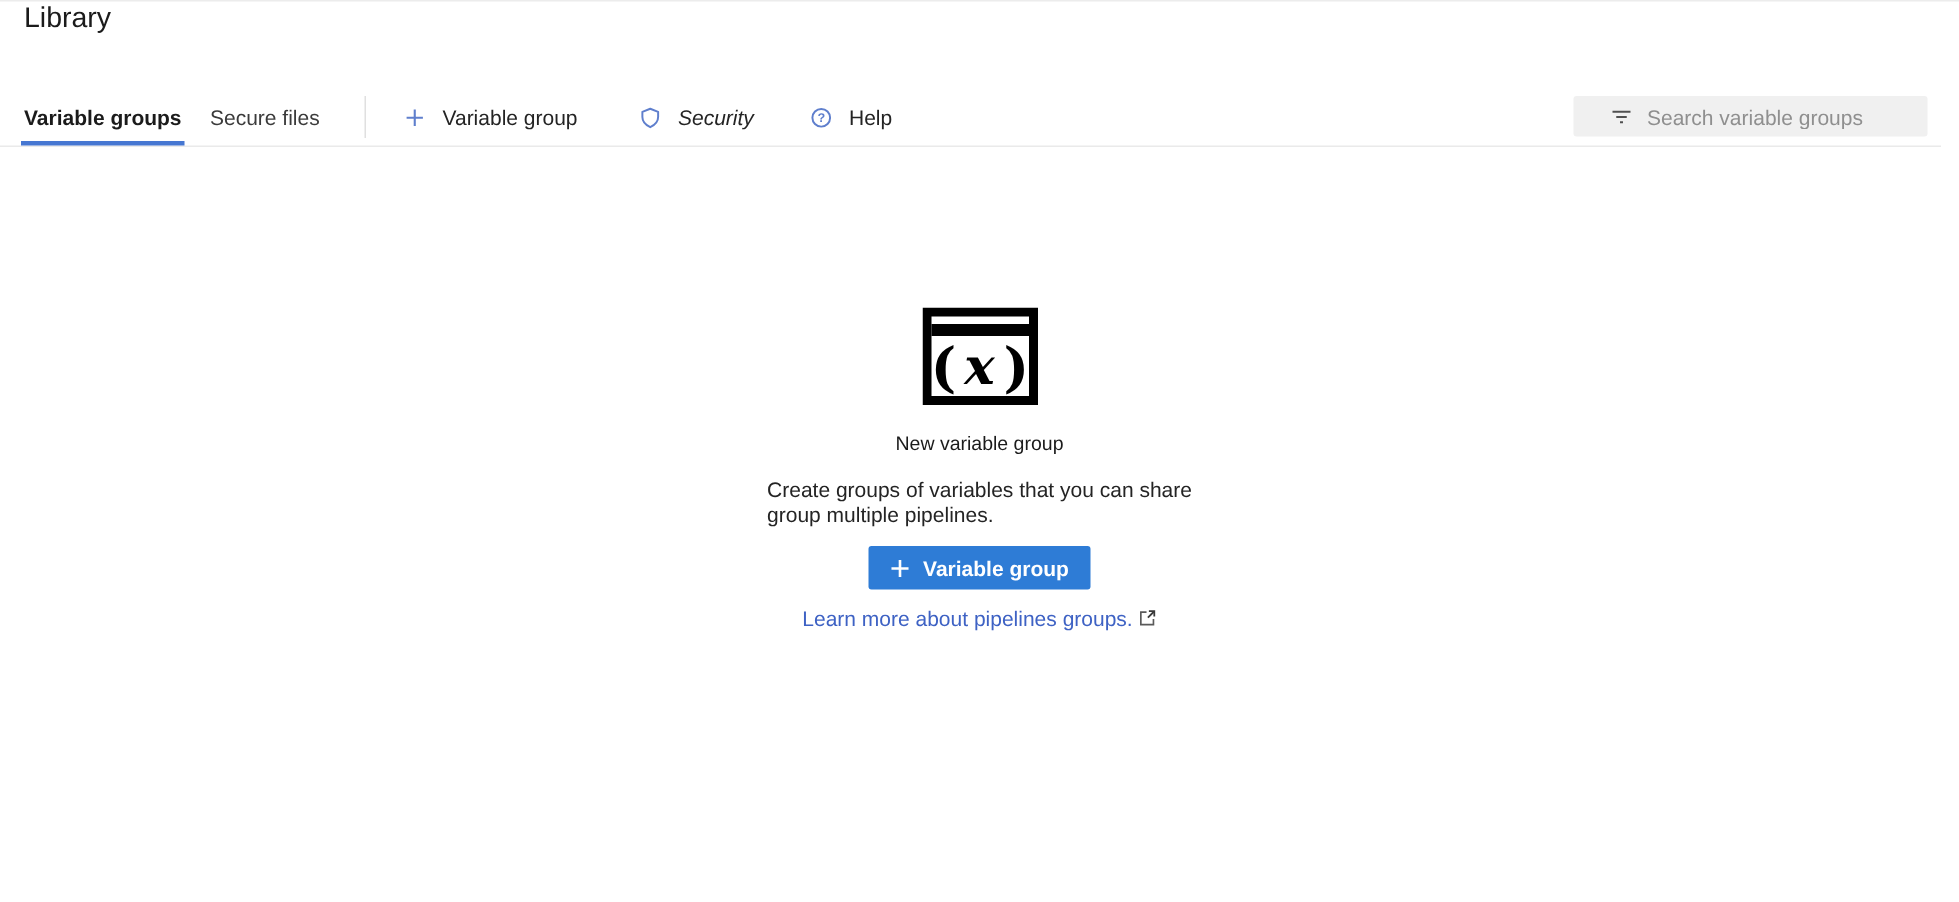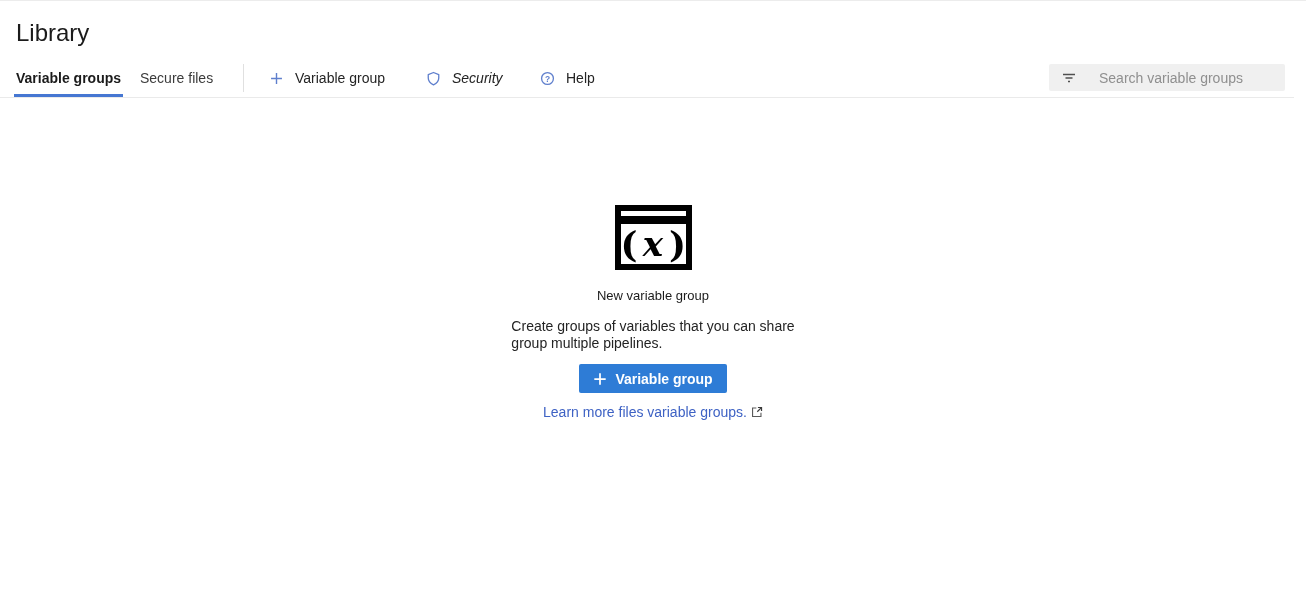--- a/index.html
+++ b/index.html
@@ -5,22 +5,22 @@
   * { margin: 0; padding: 0; box-sizing: border-box; }
   html, body { width: 1306px; height: 601px; background: #ffffff; }
   body {
     font-family: "Liberation Sans", sans-serif;
     color: #242424;
     position: relative;
     overflow: hidden;
     border-top: 1px solid #ececec;
   }
   .page-title {
-    position: absolute; left: 16px; top: 18px;
-    font-size: 24px; color: #1b1b1b; font-weight: 400;
+    position: absolute; left: 16px; top: 1px;
+    font-size: 19px; color: #1b1b1b; font-weight: 400;
   }
   .tabbar {
     position: absolute; left: 0; right: 12px; top: 58px; height: 39px;
     border-bottom: 1px solid #eaeaea;
   }
   .tab {
     position: absolute; top: 0; height: 100%;
     display: flex; align-items: center;
     font-size: 14px; cursor: pointer; background: transparent; border: none;
   }
@@ -43,21 +43,21 @@
     background: transparent; border: none;
     font-family: "Liberation Sans", sans-serif;
   }
   .tbtn-vg { left: 269px; }
   .tbtn-sec { left: 426px; font-style: italic; }
   .tbtn-help { left: 540px; }
   .tbtn svg { flex: 0 0 auto; }
   .searchbox {
     position: absolute; left: 1049px; top: 5px; width: 236px; height: 27px;
     background: #f0f0f0; border-radius: 2px;
-    display: flex; align-items: center; padding-left: 12px; gap: 22px;
+    display: flex; align-items: center; padding-left: 24px; gap: 9px;
   }
   .searchbox input {
     flex: 1; border: none; background: transparent; outline: none;
     font-size: 14px; color: #242424; height: 100%;
     font-family: "Liberation Sans", sans-serif;
   }
   .searchbox input::placeholder { color: #8f8f8f; }
   .empty-state {
     position: absolute; left: 0; right: 0; top: 204px;
     display: flex; flex-direction: column; align-items: center;
@@ -149,21 +149,21 @@
   </div>
 
   <button class="es-button">
     <svg width="14" height="14" viewBox="0 0 16 16">
       <path d="M8 1.5 V14.5 M1.5 8 H14.5" stroke="#ffffff" stroke-width="2" fill="none"></path>
     </svg>
     <span>Variable group</span>
   </button>
 
   <a class="es-link">
-    <span>Learn more files variable groups.</span>
+    <span>Learn more about pipelines groups.</span>
     <svg width="12" height="12" viewBox="0 0 13 13">
       <path d="M10.8 7.2 V11.3 H1.7 V2.2 H5.8" fill="none" stroke="#5a5a5a" stroke-width="1.2"></path>
       <path d="M7.5 1.6 H11.4 V5.5" fill="none" stroke="#3a3a3a" stroke-width="1.3"></path>
       <path d="M11.2 1.8 L6.8 6.2" fill="none" stroke="#3a3a3a" stroke-width="1.3"></path>
     </svg>
   </a>
 
 </div>
 
 </body></html>

